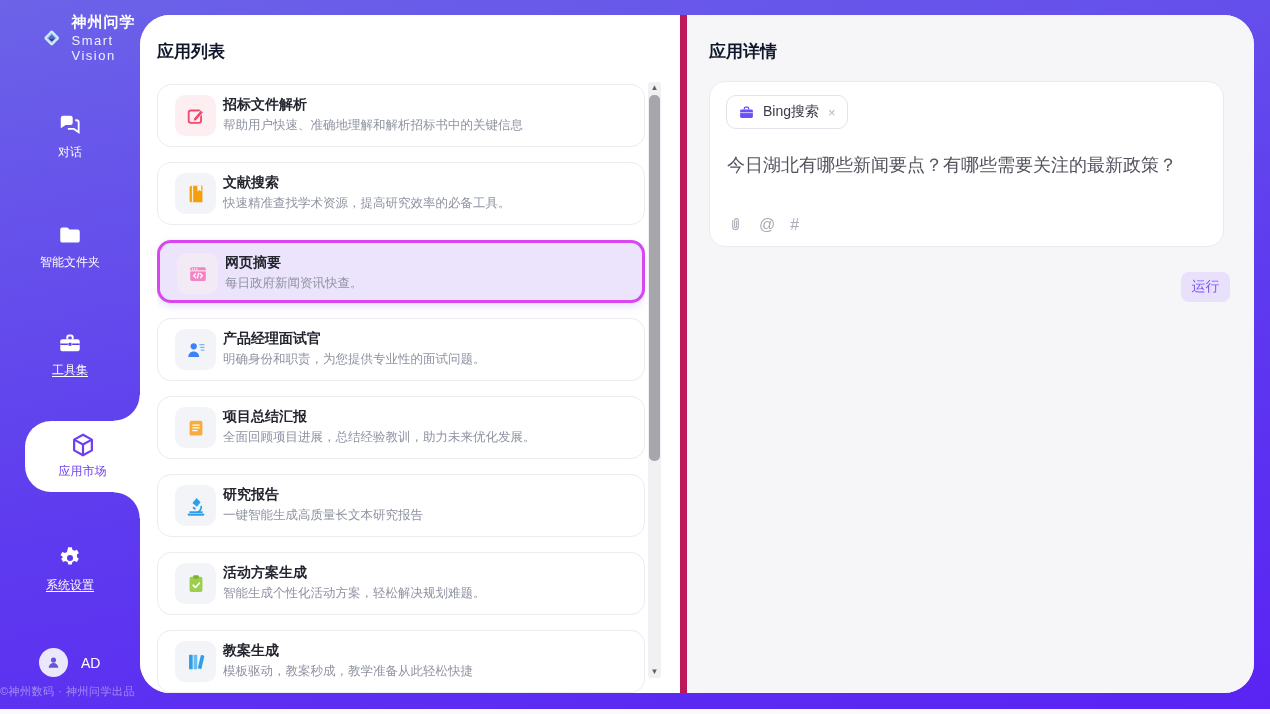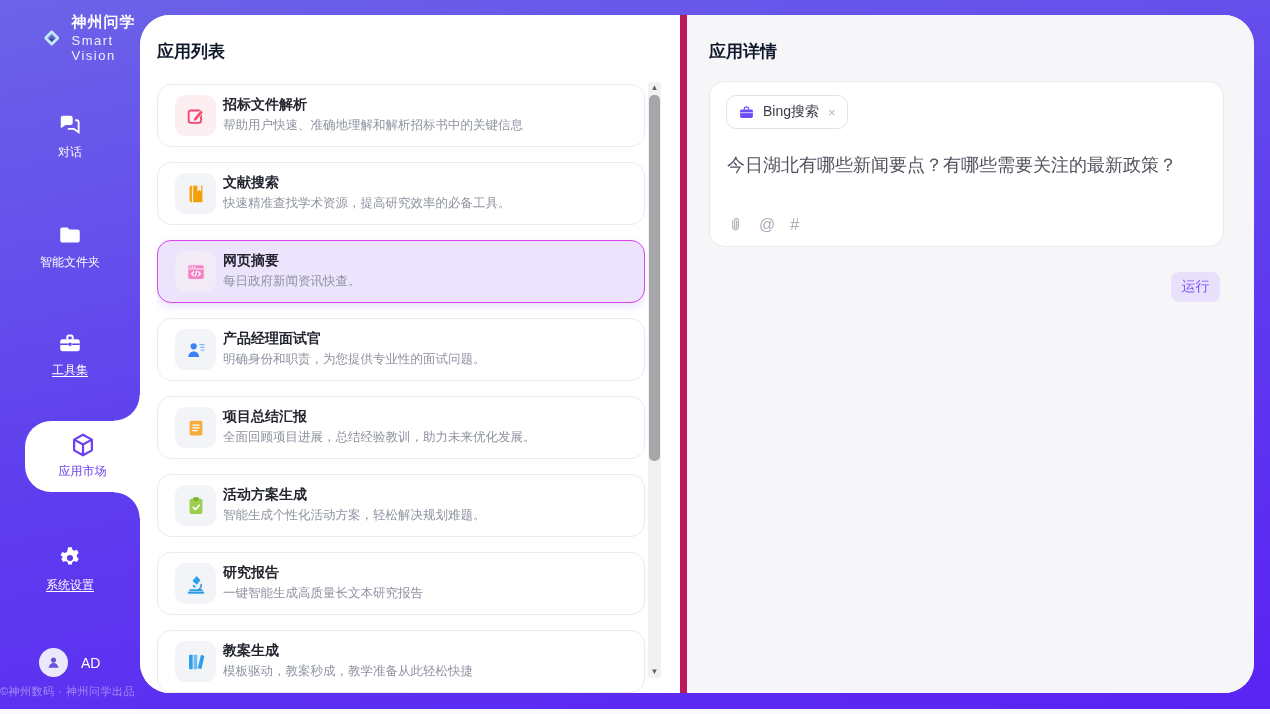--- a/index.html
+++ b/index.html
@@ -43,21 +43,21 @@
   .detail-section { position:absolute; left:540px; top:0; right:0; height:100%; background:#f6f6f9; border-left:7px solid #be185d; }
 
   .section-title { position:absolute; top:25px; font-size:17px; font-weight:700; color:#0f172a; }
   .list-section .section-title { left:17px; }
   .detail-section .section-title { left:22px; }
 
   
   .cards { position:absolute; left:17px; top:69px; width:488px; height:609px; overflow:hidden; }
   .card { position:relative; width:488px; height:63px; background:#fff; border:1px solid #ebebf0;
     border-radius:14px; margin-bottom:15px; cursor:pointer; }
-  .card.selected { background:#ece3fc; border:1px solid #d946ef; box-shadow:0 3px 8px rgba(120,70,240,.18); }
+  .card.selected { background:#ece3fc; border:3px solid #d946ef; box-shadow:0 3px 8px rgba(120,70,240,.18); }
   .tile { position:absolute; left:17px; top:10px; width:41px; height:41px; border-radius:10px;
     background:#f3f4f8; display:flex; align-items:center; justify-content:center; }
   .tile.pink { background:#fdeef2; }
   .card.selected .tile { background:#f2ebf6; }
   .card-title { position:absolute; left:65px; top:11px; font-size:14px; font-weight:700; color:#23252f; }
   .card-desc { position:absolute; left:65px; top:32px; font-size:12.5px; color:#8f93a1; }
 
   
   .scrollbar { position:absolute; left:508px; top:67px; width:13px; height:596px; background:#f1f1f4; border-radius:3px; }
   .sb-arrow { position:absolute; left:0; width:13px; height:12px; font-size:8px; color:#606168;
@@ -68,21 +68,21 @@
   
   .prompt-card { position:absolute; left:22px; top:66px; right:30px; height:166px;
     background:#fff; border:1px solid #e9e9ef; border-radius:16px; cursor:text; }
   .chip { position:absolute; left:16px; top:13px; height:34px; display:inline-flex; align-items:center; gap:8px;
     padding:0 11px; background:#fff; border:1px solid #e2e2ea; border-radius:10px; cursor:pointer; }
   .chip-label { font-size:14px; color:#3a3b45; }
   .chip-close { font-size:13px; color:#b4b7c2; margin-left:1px; cursor:pointer; }
   .query { position:absolute; left:17px; top:70px; right:20px; font-size:18px; color:#51525e; line-height:1.5; }
   .attach-row { position:absolute; left:17px; top:133px; display:flex; align-items:center; gap:15px; }
   .attach-row .glyph { font-size:16px; color:#a7acb8; cursor:pointer; line-height:1; }
-  .run-btn { position:absolute; right:34px; top:257px; width:49px; height:30px; background:#e9e1fc;
+  .run-btn { position:absolute; right:24px; top:257px; width:49px; height:30px; background:#e9e1fc;
     color:#7b55f7; font-size:14px; border:none; border-radius:8px; cursor:pointer;
     font-family:inherit; display:flex; align-items:center; justify-content:center; }
 </style>
 </head>
 <body>
 
 <div class="frame">
 
   <div class="sidebar">
 
@@ -218,41 +218,41 @@
               <path d="M8.5 8.8h7M8.5 11.8h7M8.5 14.8h4.6" stroke="#fff" stroke-width="1.5" stroke-linecap="round"></path>
             </svg>
           </div>
           <div class="card-title">项目总结汇报</div>
           <div class="card-desc">全面回顾项目进展，总结经验教训，助力未来优化发展。</div>
         </div>
 
         <div class="card">
           <div class="tile">
             <svg width="22" height="22" viewBox="0 0 24 24">
-              <rect x="5" y="4.2" width="14" height="16.5" rx="2" fill="#9ccf4e"></rect>
-              <rect x="9" y="2.4" width="6" height="4" rx="1.1" fill="#7ab32e"></rect>
-              <path d="M9 13.4l2.4 2.4 4.2-4.6" stroke="#fff" stroke-width="1.9" fill="none" stroke-linecap="round" stroke-linejoin="round"></path>
-            </svg>
-          </div>
-          <div class="card-title">活动方案生成</div>
-          <div class="card-desc">智能生成个性化活动方案，轻松解决规划难题。</div>
-        </div>
-
-        <div class="card">
-          <div class="tile">
-            <svg width="22" height="22" viewBox="0 0 24 24">
               <path d="M12.6 3.4l4.4 4.4-4 4.9-4.9-4z" fill="#2e9fe8"></path>
               <path d="M8.8 13.4l2.6 2.1" stroke="#2e9fe8" stroke-width="2"></path>
               <path d="M17.6 11.8a6.6 6.6 0 0 1-3.8 6.9" fill="none" stroke="#2e9fe8" stroke-width="1.8"></path>
               <path d="M5.6 18.6h12.8" stroke="#2e9fe8" stroke-width="2" stroke-linecap="round"></path>
               <path d="M4 21.4h16" stroke="#2e9fe8" stroke-width="2.2" stroke-linecap="round"></path>
             </svg>
           </div>
           <div class="card-title">研究报告</div>
           <div class="card-desc">一键智能生成高质量长文本研究报告</div>
+        </div>
+
+        <div class="card">
+          <div class="tile">
+            <svg width="22" height="22" viewBox="0 0 24 24">
+              <rect x="5" y="4.2" width="14" height="16.5" rx="2" fill="#9ccf4e"></rect>
+              <rect x="9" y="2.4" width="6" height="4" rx="1.1" fill="#7ab32e"></rect>
+              <path d="M9 13.4l2.4 2.4 4.2-4.6" stroke="#fff" stroke-width="1.9" fill="none" stroke-linecap="round" stroke-linejoin="round"></path>
+            </svg>
+          </div>
+          <div class="card-title">活动方案生成</div>
+          <div class="card-desc">智能生成个性化活动方案，轻松解决规划难题。</div>
         </div>
 
         <div class="card">
           <div class="tile">
             <svg width="22" height="22" viewBox="0 0 24 24">
               <rect x="4.4" y="4" width="4" height="16" rx="1" fill="#2e9fe8"></rect>
               <rect x="9.4" y="4" width="4" height="16" rx="1" fill="#67bdf3"></rect>
               <rect x="15.6" y="4.4" width="4" height="15.2" rx="1" transform="rotate(13 17.6 12)" fill="#2e9fe8"></rect>
             </svg>
           </div>

